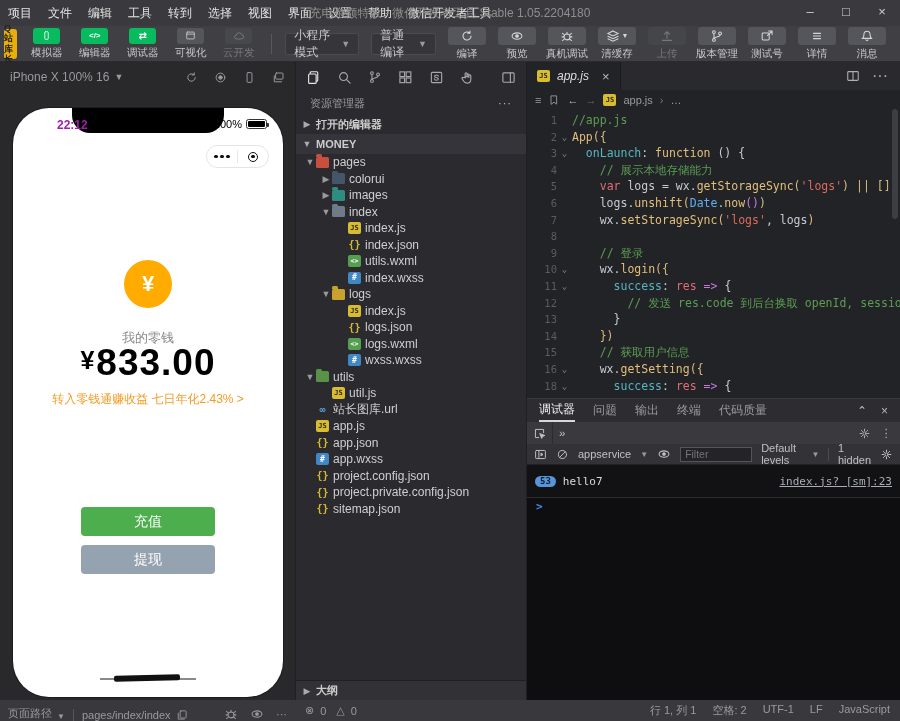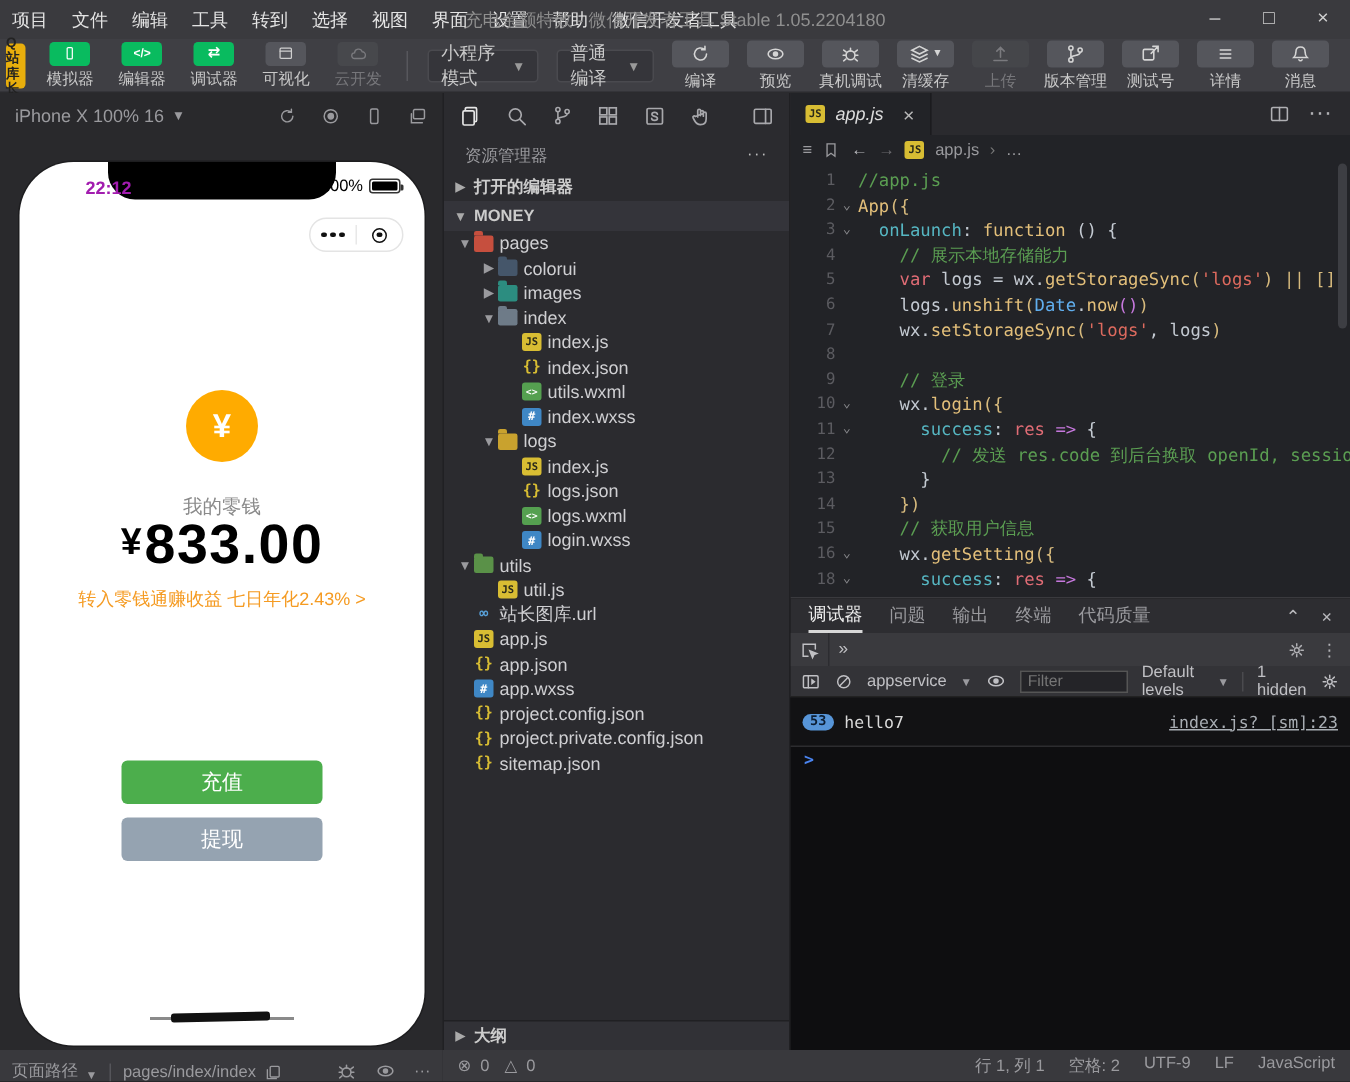--- a/index.html
+++ b/index.html
@@ -531,21 +531,21 @@
           <span class="lbl">logs.json</span>
         </div>
         <div class="trow" style="padding-left: 40px;">
           <span class="arr"></span>
           <span class="file ft-wxml">&lt;&gt;</span>
           <span class="lbl">logs.wxml</span>
         </div>
         <div class="trow" style="padding-left: 40px;">
           <span class="arr"></span>
           <span class="file ft-wxss">#</span>
-          <span class="lbl">login.wxss</span>
+          <span class="lbl">wxss.wxss</span>
         </div>
         <div class="trow" style="padding-left: 8px;">
           <span class="arr">▼</span>
           <span class="fi folder f-green"></span>
           <span class="lbl">utils</span>
         </div>
         <div class="trow" style="padding-left: 24px;">
           <span class="arr"></span>
           <span class="file ft-js">JS</span>
           <span class="lbl">util.js</span>
@@ -721,19 +721,19 @@
   </div>
 
   <div class="statusbar">
     <span>⊗</span>
     <span>0</span>
     <span style="margin-left:4px">△</span>
     <span>0</span>
     <span class="sright" id="status-right">
         <span>行 1, 列 1</span>
         <span>空格: 2</span>
-        <span>UTF-9</span>
+        <span>UTF-1</span>
         <span>LF</span>
         <span>JavaScript</span>
       </span>
   </div>
 
 </div>
 
 </body></html>

